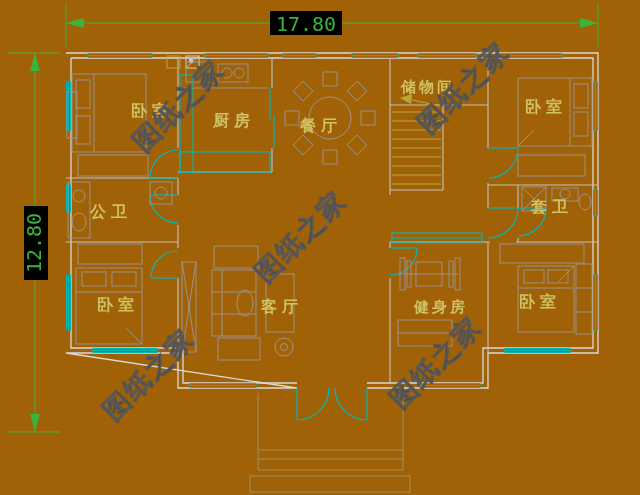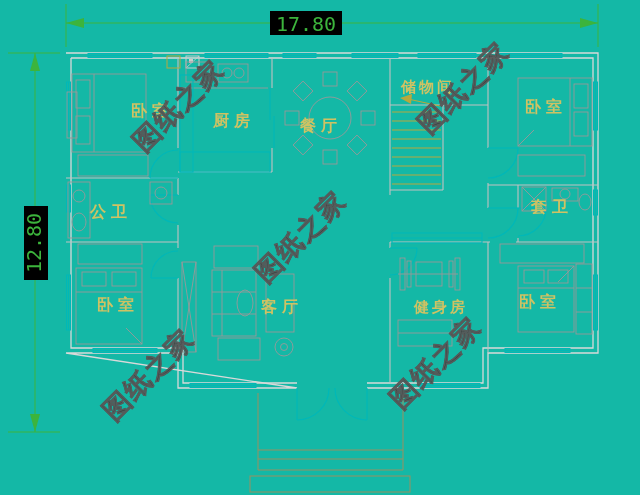--- a/index.html
+++ b/index.html
@@ -1,16 +1,16 @@
 <!DOCTYPE html>
 <html><head>
 <meta charset="utf-8">
 <style>
   html,body{margin:0;padding:0;background:#000;}
-  .canvas{position:relative;width:640px;height:495px;background:#14b8a6;overflow:hidden;
+  .canvas{position:relative;width:640px;height:495px;background:#a16207;overflow:hidden;
           font-family:"DejaVu Sans",sans-serif;text-align:center;}
   svg{display:block}
   .wall{stroke:#d9d9d9;stroke-width:1.3;fill:none}
   .iwall{stroke:#c2c2c2;stroke-width:1.1;fill:none}
   .win{stroke:#00b8b8;stroke-width:1;fill:none}
   .door{stroke:#00b8b8;stroke-width:1.2;fill:none}
   .furn{stroke:#989898;stroke-width:0.9;fill:none}
   .cyanf{stroke:#00b8b8;stroke-width:1.1;fill:none}
   .stair{stroke:#b8a83c;stroke-width:1.1;fill:none}
   .stairf{fill:#b8a83c}

